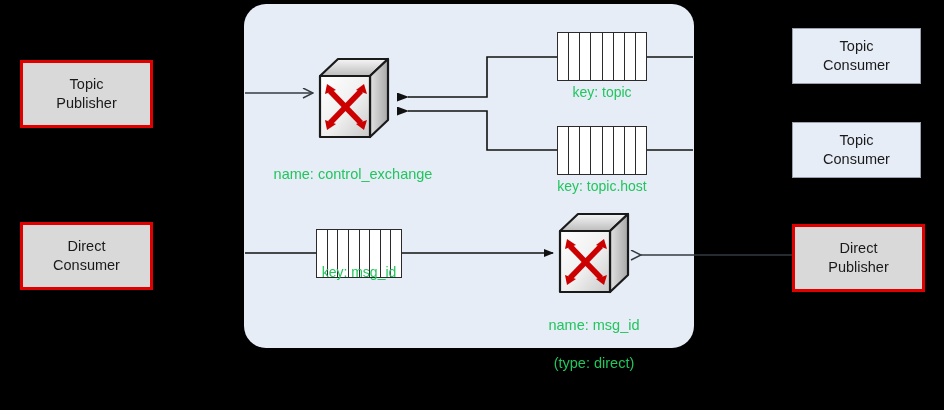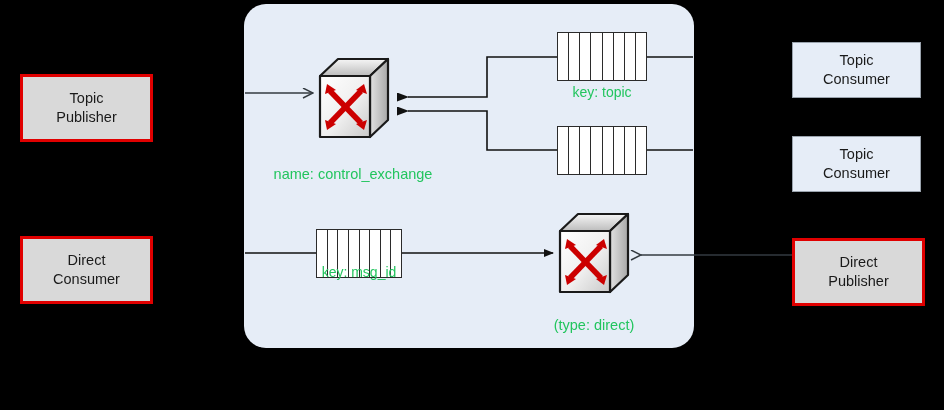--- a/index.html
+++ b/index.html
@@ -30,21 +30,20 @@
     position: absolute;
     box-sizing: border-box;
     display: flex;
     align-items: center;
     justify-content: center;
     text-align: center;
     line-height: 1.32;
     font-size: 14.5px;
     color: #1a1a1a;
     white-space: pre-line;
-    margin-top: 14px;
   }
   .endpoint.publisher-style {
     background: #d9d9d9;
     border: 3px solid #e00000;
   }
   .endpoint.consumer-style {
     background: #e6edf7;
     border: 1px solid #9aa3ad;
   }
 
@@ -181,20 +180,21 @@
   <div class="queue" style="left:557px; top:126px; width:90px; height:49px;">
     <div class="cell"></div>
     <div class="cell"></div>
     <div class="cell"></div>
     <div class="cell"></div>
     <div class="cell"></div>
     <div class="cell"></div>
     <div class="cell"></div>
     <div class="cell"></div>
   </div>
+  <div class="queue-label" style="left:532px; top:178px; width:140px;">key: topic.host</div>
 
   <div class="queue" style="left:316px; top:229px; width:86px; height:49px;">
     <div class="cell"></div>
     <div class="cell"></div>
     <div class="cell"></div>
     <div class="cell"></div>
     <div class="cell"></div>
     <div class="cell"></div>
     <div class="cell"></div>
     <div class="cell"></div>
@@ -256,16 +256,17 @@
       </g>
       <g fill="#cc0000">
         <path d="M11,27 L20,33 L9,37 Z"></path>
         <path d="M48,27 L40,33 L51,37 Z"></path>
         <path d="M11,73 L20,67 L9,63 Z"></path>
         <path d="M48,73 L40,67 L51,63 Z"></path>
       </g>
     </svg>
   </div>
   <div class="exchange-label" style="left:520px; top:297px; width:148px;">
+    <div>name: msg_id</div>
     <div>(type: direct)</div>
   </div>
 
 </div>
 
 </body></html>

